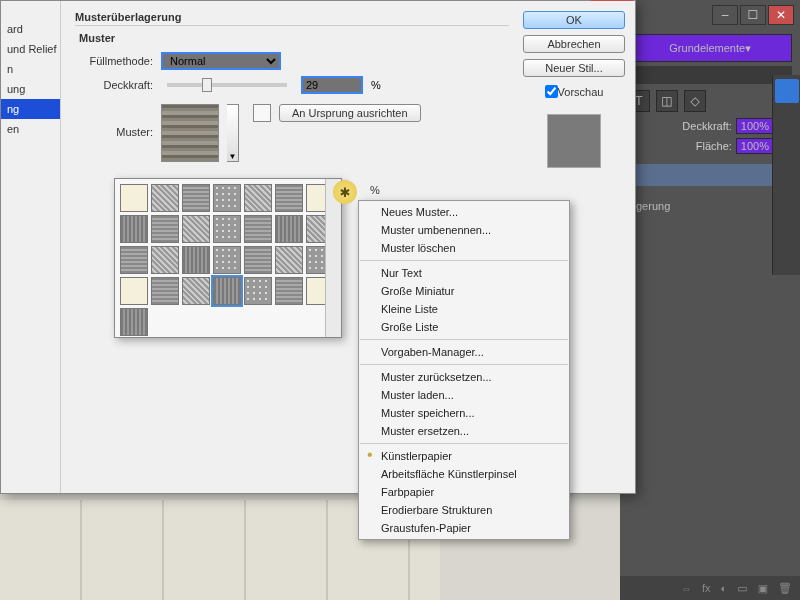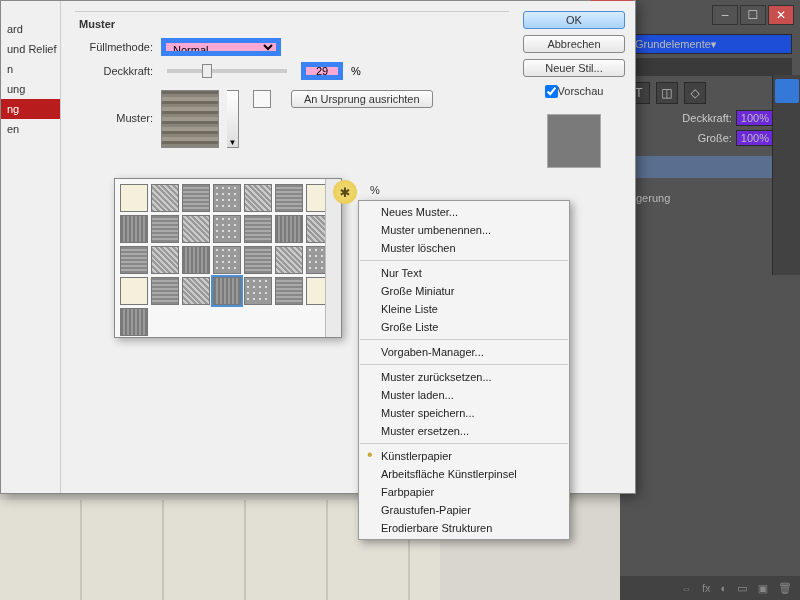--- a/index.html
+++ b/index.html
@@ -3,54 +3,54 @@
 <meta charset="utf-8">
 <style>
 *{margin:0;padding:0;box-sizing:border-box;font-family:Tahoma,Arial,sans-serif;font-size:11px;-webkit-user-select:none;user-select:none}
 body{width:800px;height:600px;overflow:hidden;background:#424242;position:relative}
 .canvas-bg{position:absolute;left:0;top:0;right:0;bottom:0;background:linear-gradient(#6a6a6a 0 75%,#d8d6ce 75% 100%)}
 .stone{position:absolute;left:0;bottom:0;width:440px;height:100px;background:repeating-linear-gradient(90deg,#e2e0d5 0 80px,#c9c6b9 80px 82px),repeating-linear-gradient(0deg,#e2e0d5 0 32px,#c9c6b9 32px 34px)}
 .ps-right{position:absolute;right:0;top:0;width:180px;height:600px;background:#535353}
 .ps-topbar{height:30px;background:#535353;display:flex;justify-content:flex-end;align-items:center;gap:2px;padding-right:6px}
 .wbtn{width:26px;height:20px;background:#535353;color:#ccc;border:1px solid #333;display:flex;align-items:center;justify-content:center;font-size:12px}
 .wbtn.cx{background:#c94f4f;color:#fff}
-.combo{margin:4px 8px;height:20px;background:#1d4ed8;border:1px solid #2a2a2a;color:#bbb;display:flex;align-items:center;padding:0 6px;justify-content:flex-start}
+.combo{margin:4px 8px;height:28px;background:#6d28d9;border:1px solid #2a2a2a;color:#bbb;display:flex;align-items:center;padding:0 6px;justify-content:center}
 .ruler{margin:2px 8px;height:18px;background:#3a3a3a}
 .panelrow{display:flex;gap:6px;margin:6px 8px}
 .iconbox{width:22px;height:22px;border:1px solid #2a2a2a;background:#424242;color:#bbb;display:flex;align-items:center;justify-content:center;font-size:12px}
 .proprow{display:flex;align-items:center;justify-content:flex-end;gap:4px;margin:4px 8px;color:#ccc}
 .pval{background:#6d28d9;border:1px solid #2a2a2a;padding:1px 4px;color:#bbb;min-width:30px;text-align:right}
 .arrow{width:14px;height:16px;background:#3a3a3a;border:1px solid #2a2a2a;color:#bbb;display:flex;align-items:center;justify-content:center;font-size:8px}
 .layerfx{margin:10px 8px;background:#5a6f8f;height:22px;display:flex;align-items:center;justify-content:flex-end;padding:0 6px;color:#e0e0e0;font-style:italic}
 .layerlist{margin:8px 8px;color:#bbb;padding:4px 8px}
 .bottombar{position:absolute;bottom:0;left:0;right:0;height:24px;background:#424242;display:flex;align-items:center;justify-content:flex-end;gap:10px;padding:0 8px;color:#888}
 .sidecol{position:absolute;right:0;top:75px;width:28px;height:200px;background:#424242;border-left:1px solid #2a2a2a}
 .sidecol div{width:24px;height:24px;margin:4px auto;background:#3478d8;border-radius:2px}
 .dialog{position:absolute;left:0;top:0;width:636px;height:494px;background:#f0f0f0;border:1px solid #888;box-shadow:3px 3px 12px rgba(0,0,0,.4)}
 .dlg-close{position:absolute;right:2px;top:-20px;width:42px;height:20px;background:#c94f4f;color:#fff;display:flex;align-items:center;justify-content:center;font-size:14px}
 .dlg-body{display:flex;height:100%}
 .leftlist{width:60px;border-right:1px solid #ccc;padding-top:18px}
 .leftlist div{padding:4px 6px;color:#333;white-space:nowrap;overflow:hidden}
-.leftlist .sel{background:#b91c1c;color:#fff}
+.leftlist .sel{background:#1d4ed8;color:#fff}
 .centerpane{flex:1;padding:10px 14px;position:relative}
 .grouptitle{font-weight:bold;color:#333;margin-bottom:2px}
 .subtitle{font-weight:bold;color:#333;margin:4px 0 8px 4px}
 .hr{height:1px;background:#ccc;margin-bottom:6px}
 .formrow{display:flex;align-items:center;margin:6px 0;gap:8px}
 .formrow label{width:78px;text-align:right;color:#333}
-select,input[type=text]{border:5px solid #3b82f6;background:#f9a8d4;height:18px;font-size:11px;padding:0 3px}
+select,input[type=text]{border:2px solid #3b82f6;background:#737373;height:18px;font-size:11px;padding:0 3px}
 .slider{flex:1;max-width:120px;height:4px;background:#ccc;position:relative;margin:0 6px}
 .slider .thumb{position:absolute;width:10px;height:14px;background:#eee;border:1px solid #888;top:-5px}
 .pat-preview{width:58px;height:58px;border:1px solid #888;background:repeating-linear-gradient(0deg,#8a857a 0 3px,#6e6a60 3px 6px,#a09a8e 6px 10px)}
 .pat-dd{width:12px;height:58px;border:1px solid #888;border-left:none;background:linear-gradient(#fff,#ddd);display:flex;align-items:flex-end;justify-content:center;font-size:8px}
 .snapbtn{width:18px;height:18px;border:1px solid #888;background:#f8f8f8;margin-left:6px}
 .btn{border:1px solid #888;background:linear-gradient(#fdfdfd,#e6e6e6);border-radius:3px;padding:2px 12px;min-width:100px;text-align:center;color:#333}
 .rightcol{width:112px;padding:10px 10px 0 0;display:flex;flex-direction:column;gap:6px;align-items:stretch}
 .btn.ok{background:linear-gradient(#d7ecff,#a9d2fb);border-color:#4d8fd6}
-.chk{display:flex;align-items:flex-start;margin-top:2px;color:#333;justify-content:center}
+.chk{display:flex;align-items:center;margin-top:2px;color:#333;justify-content:center}
 .preview-sw{width:54px;height:54px;background:#7a7a7a;margin:10px auto;border:1px solid #aaa}
 .picker{position:absolute;left:114px;top:178px;width:228px;height:160px;border:1px solid #888;background:#f7f7f7;box-shadow:3px 3px 8px rgba(0,0,0,.3);display:flex}
 .picker-grid{flex:1;display:grid;grid-template-columns:repeat(7,28px);grid-auto-rows:28px;gap:3px;padding:5px;overflow:hidden}
 .sw{width:28px;height:28px;border:1px solid #777;background:#bbb}
 .sw.s1{background:repeating-linear-gradient(45deg,#999 0 2px,#ccc 2px 4px)}
 .sw.s2{background:repeating-linear-gradient(0deg,#888 0 2px,#aaa 2px 4px)}
 .sw.s3{background:radial-gradient(#ddd 30%,#999 31%) 0 0/6px 6px}
 .sw.s4{background:#f5f0dc}
 .sw.s5{background:repeating-linear-gradient(90deg,#7a7a7a 0 2px,#9a9a9a 2px 4px)}
 .sw.sel{outline:2px solid #4d8fd6}
@@ -87,21 +87,21 @@
     <div class="iconbox">T</div>
     <div class="iconbox">◫</div>
     <div class="iconbox">◇</div>
   </div>
   <div class="proprow">
     <span>Deckkraft:</span>
     <span class="pval">100%</span>
     <span class="arrow">▾</span>
   </div>
   <div class="proprow">
-    <span>Große:</span>
+    <span>Fläche:</span>
     <span class="pval">100%</span>
     <span class="arrow">▾</span>
   </div>
   <div class="layerfx">
       <span>fx</span>
     </div>
   <div class="layerlist">gerung</div>
   <div class="bottombar">
     <span>⇔</span>
     <span>fx</span>
@@ -117,40 +117,41 @@
   <div class="dlg-body">
     <div class="leftlist" id="leftlist">
         <div>ard</div>
         <div>und Relief</div>
         <div>n</div>
         <div>ung</div>
         <div class="sel">ng</div>
         <div>en</div>
       </div>
     <div class="centerpane">
+      <div class="grouptitle">Musterüberlagerung</div>
       <div class="hr"></div>
       <div class="subtitle">Muster</div>
       <div class="formrow">
         <label>Füllmethode:</label>
         <select style="width:120px"><option>Normal</option></select>
       </div>
       <div class="formrow">
         <label>Deckkraft:</label>
         <div class="slider">
             <div class="thumb" style="left:29%"></div>
           </div>
-        <input type="text" style="width: 42px; text-align: center;" value="29">
+        <input type="text" style="width: 62px;" value="29">
         <span>%</span>
       </div>
       <div class="formrow" style="align-items:flex-start;margin-top:10px">
         <label style="margin-top:22px">Muster:</label>
         <div class="pat-preview"></div>
         <div class="pat-dd">▼</div>
         <div class="snapbtn"></div>
-        <div class="btn" style="min-width:130px;margin-left:12px">An Ursprung ausrichten</div>
+        <div class="btn" style="min-width:130px;">An Ursprung ausrichten</div>
       </div>
     </div>
     <div class="rightcol">
       <div class="btn ok">OK</div>
       <div class="btn">Abbrechen</div>
       <div class="btn">Neuer Stil...</div>
       <label class="chk">
           <input type="checkbox" checked="" style=""> 
           <span>Vorschau</span>
         </label>
@@ -209,15 +210,15 @@
     <div class="mi">Vorgaben-Manager...</div>
     <div class="msep"></div>
     <div class="mi">Muster zurücksetzen...</div>
     <div class="mi">Muster laden...</div>
     <div class="mi">Muster speichern...</div>
     <div class="mi">Muster ersetzen...</div>
     <div class="msep"></div>
     <div class="mi dot">Künstlerpapier</div>
     <div class="mi">Arbeitsfläche Künstlerpinsel</div>
     <div class="mi">Farbpapier</div>
+    <div class="mi">Erodierbare Strukturen</div>
     <div class="mi">Graustufen-Papier</div>
-    <div class="mi">Erodierbare Strukturen</div>
   </div>
 
 </body></html>

